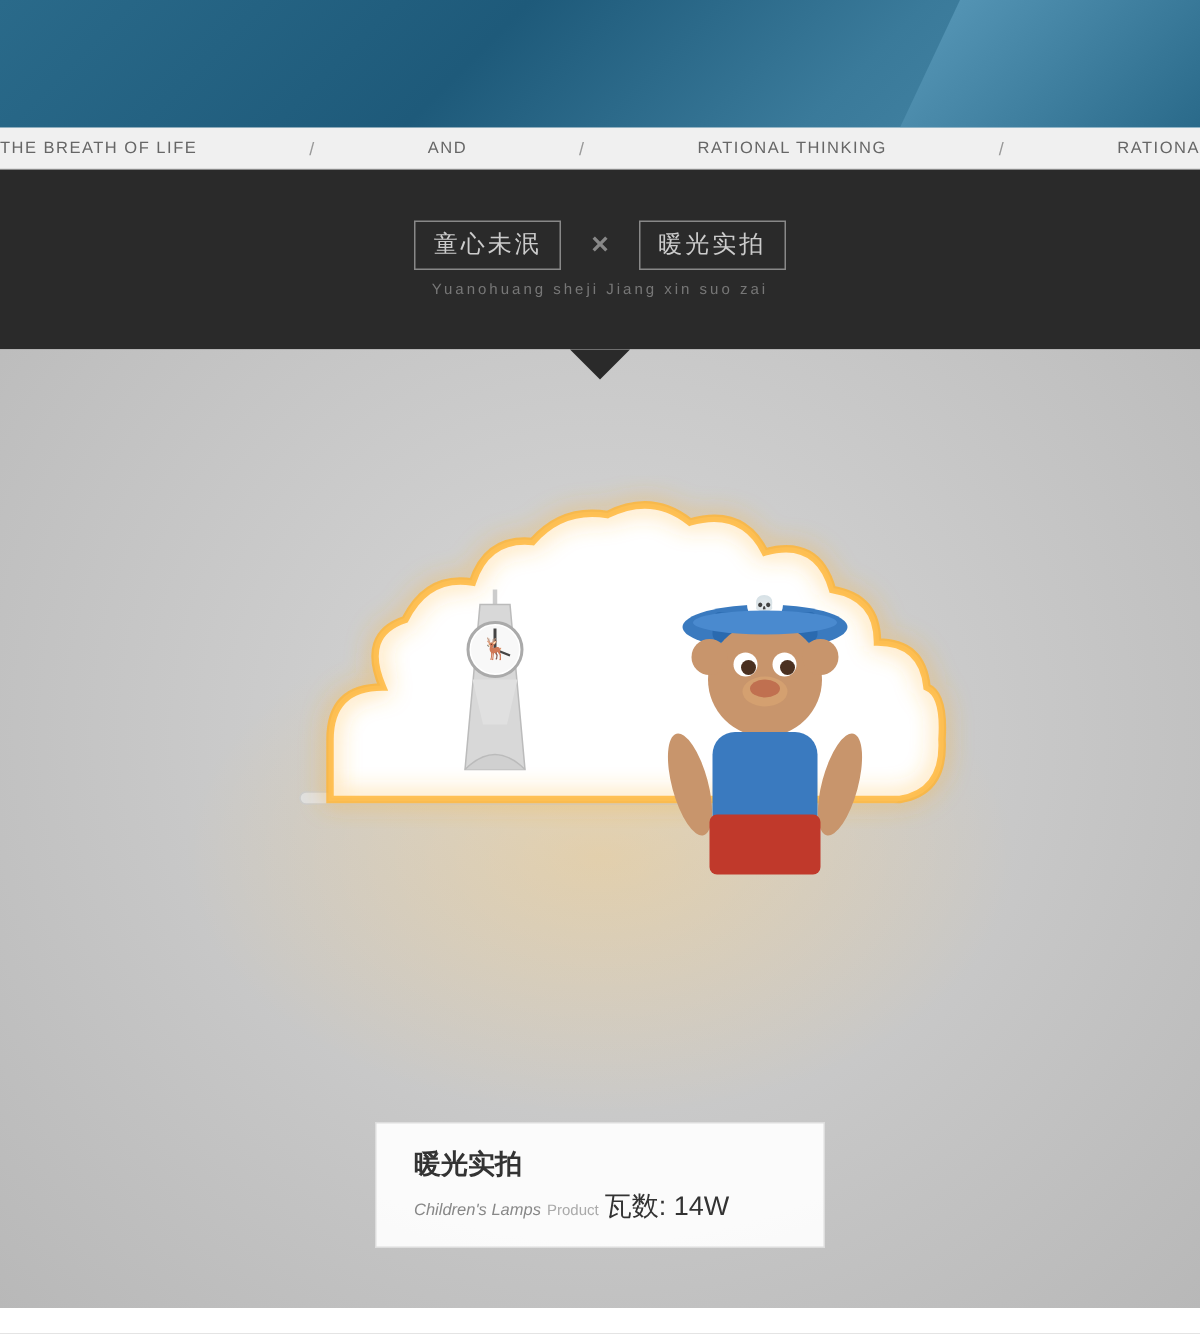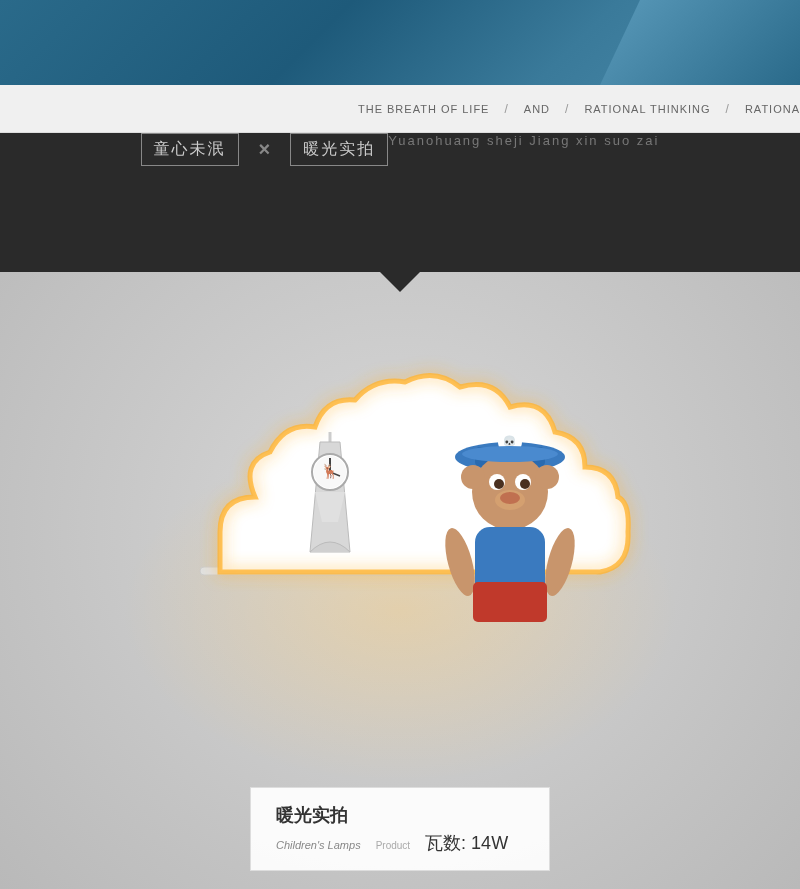--- a/index.html
+++ b/index.html
@@ -27,48 +27,49 @@
       top: 0;
       width: 200px;
       height: 100%;
       background: linear-gradient(135deg, #5a9aba 0%, #2a6a8a 100%);
       clip-path: polygon(20% 0%, 100% 0%, 100% 100%, 0% 100%);
     }
 
     
     .nav-bar {
       width: 100%;
-      height: 48px;
+      height: 28px;
       background: #f0f0f0;
       display: flex;
       align-items: center;
-      justify-content: flex-end;
+      justify-content: space-between;
       gap: 15px;
       border-bottom: 1px solid #ddd;
     }
 
     .nav-bar span {
       font-size: 11px;
       color: #666;
       letter-spacing: 1px;
       text-transform: uppercase;
     }
 
     .nav-bar .separator {
       color: #999;
       font-size: 12px;
     }
 
     
     .banner-section {
       width: 100%;
-      height: 139px;
+      height: 120px;
       background: #2a2a2a;
       display: flex;
-      align-items: flex-start;
+      flex-direction: column;
+      align-items: center;
       justify-content: center;
       position: relative;
     }
 
     .chinese-text-container {
       display: flex;
       align-items: center;
       gap: 20px;
       margin-bottom: 8px;
     }
@@ -82,21 +83,21 @@
     }
 
     .x-divider {
       color: #888;
       font-size: 20px;
       font-weight: bold;
     }
 
     .subtitle-text {
       color: #777;
-      font-size: 13px;
+      font-size: 10px;
       letter-spacing: 2px;
     }
 
     
     .banner-section::after {
       content: '';
       position: absolute;
       bottom: -20px;
       left: 50%;
       transform: translateX(-50%);
@@ -164,21 +165,21 @@
 
     .info-size-text {
       font-size: 22px;
       color: #333;
       font-weight: bold;
     }
 
     .info-box-row2 {
       display: flex;
       align-items: baseline;
-      gap: 15px;
+      gap: 4px;
     }
 
     .info-sub-text {
       font-size: 11px;
       color: #888;
       font-style: italic;
     }
 
     .info-product-label {
       font-size: 10px;

